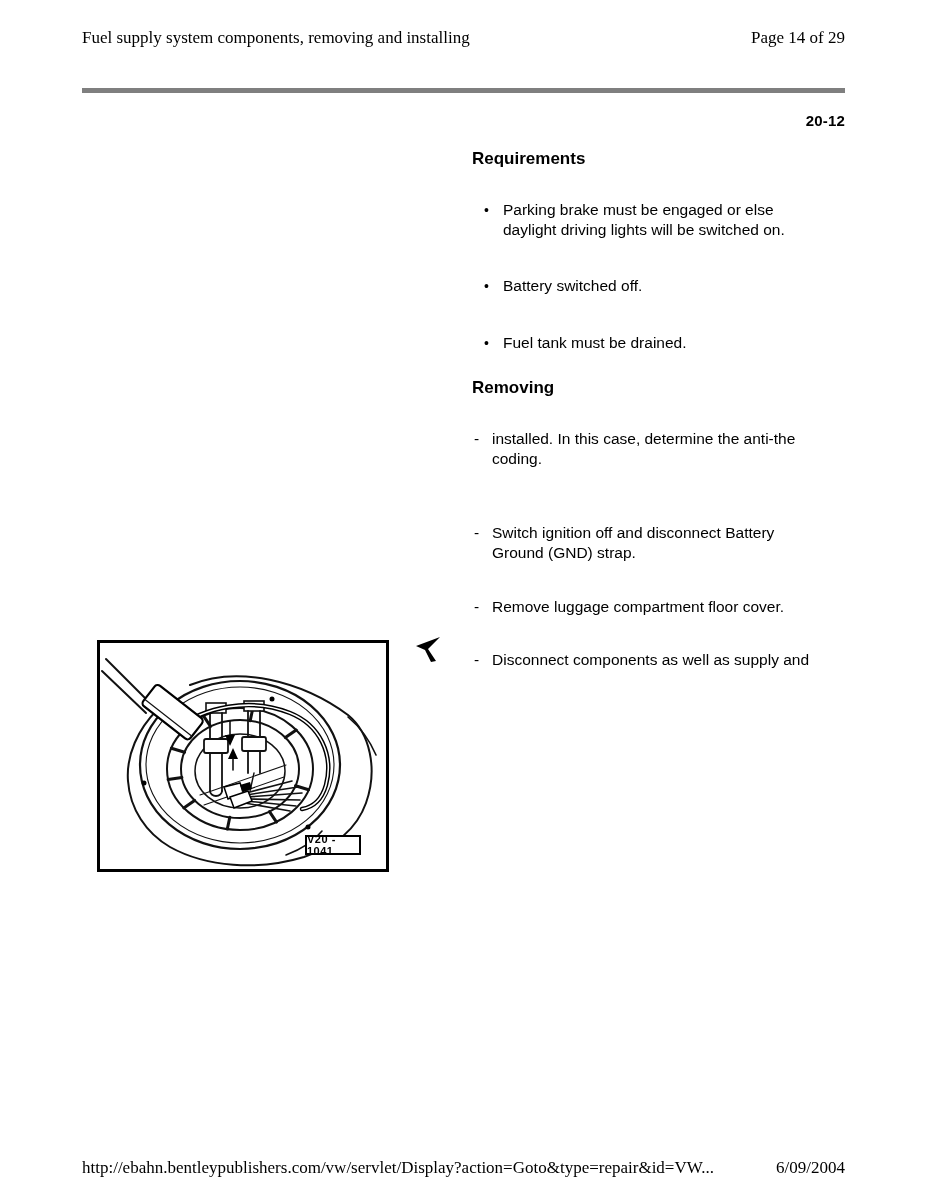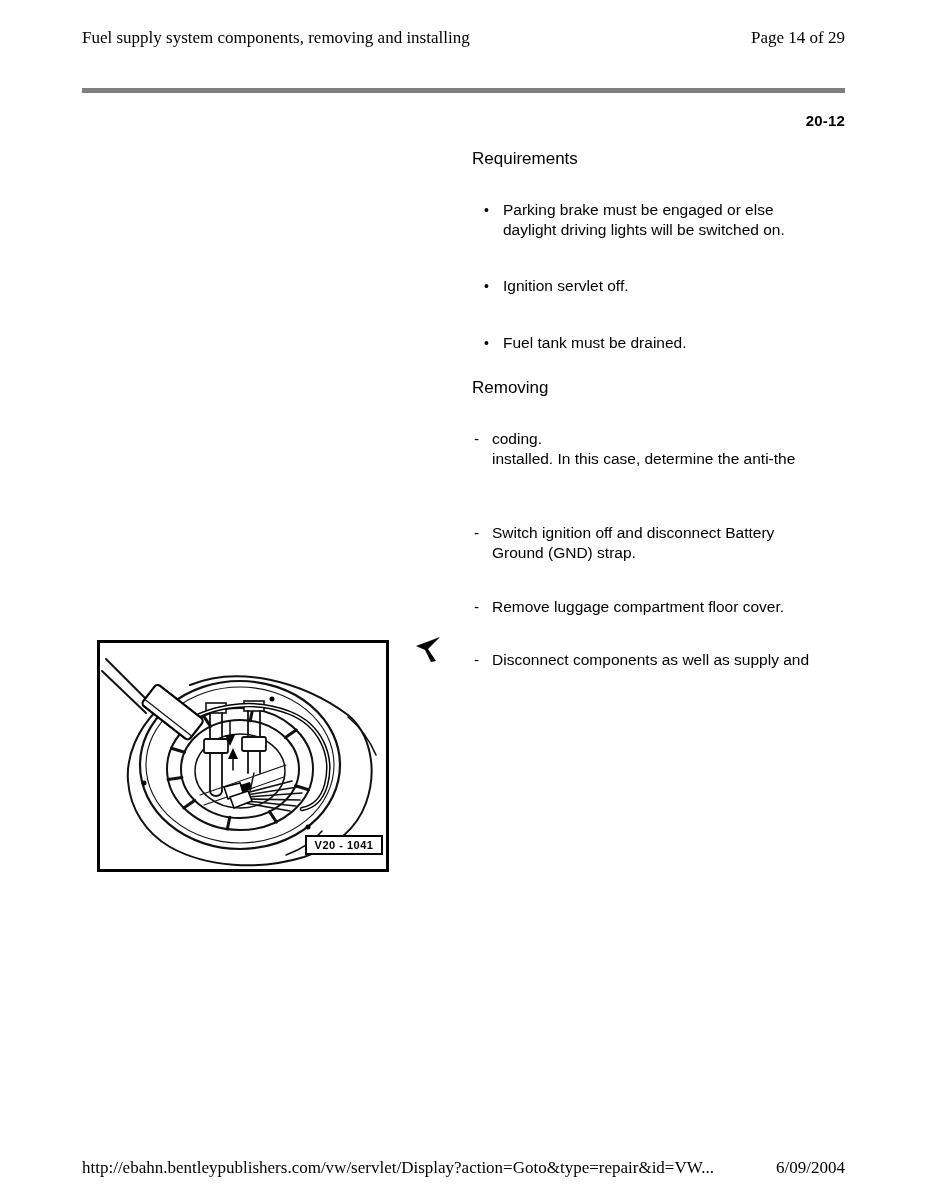--- a/index.html
+++ b/index.html
@@ -28,21 +28,21 @@
     width:763px; height:5px; background:#7f7f7f;
   }
   .section-number {
     position:absolute; right:82px; top:100px;
     font-size:15px; font-weight:bold; letter-spacing:.2px;margin-top:12px;
   }
 
   
   .col-heading {
     position:absolute; left:472px;
-    font-size:17px; font-weight:normal; line-height:20px; white-space:nowrap;
+    font-size:17px; font-weight:bold; line-height:20px; white-space:nowrap;
   }
   .list-item {
     position:absolute; display:flex; align-items:flex-start;
     font-size:15.5px; line-height:20px;
   }
   .list-item .marker { flex:0 0 auto; text-align:left; }
   .bullet-item { left:484px; }
   .bullet-item .marker { width:19px; font-size:14px; }
   .dash-item { left:474px; }
   .dash-item .marker { width:18px; }
@@ -56,21 +56,21 @@
   
   .figure {
     position:absolute; left:97px; top:640px;
     width:292px; height:232px;
     border:3px solid #000;
     background:#fff;
   }
   .figure svg { position:absolute; left:0; top:0; }
   .figure-label {
     position:absolute; left:205px; top:192px;
-    width:78px; height:20px;
+    width:56px; height:20px;
     border:2px solid #000;
     font-size:11px; font-weight:bold; letter-spacing:.5px;
     display:flex; align-items:center; justify-content:center;
     background:#fff;
   }
 
   
   .footer {
     position:absolute; left:82px; top:1157px; width:763px;
     display:flex; justify-content:space-between;
@@ -91,38 +91,38 @@
   <span class="marker">•</span>
   <span class="lines">
     <div class="line">Parking brake must be engaged or else</div>
     <div class="line">daylight driving lights will be switched on.</div>
   </span>
 </div>
 
 <div class="list-item bullet-item" style="top:276px;">
   <span class="marker">•</span>
   <span class="lines">
-    <div class="line">Ignition servlet off.</div>
+    <div class="line">Battery switched off.</div>
   </span>
 </div>
 
 <div class="list-item bullet-item" style="top:333px;">
   <span class="marker">•</span>
   <span class="lines">
     <div class="line">Fuel tank must be drained.</div>
   </span>
 </div>
 
 <div class="col-heading" style="top:378px;text-align:center;">Removing</div>
 
 <div class="list-item dash-item" style="top:429px;">
   <span class="marker">-</span>
   <span class="lines">
+    <div class="line">installed. In this case, determine the anti-the</div>
     <div class="line">coding.</div>
-    <div class="line">installed. In this case, determine the anti-the</div>
   </span>
 </div>
 
 <div class="list-item dash-item" style="top:523px;">
   <span class="marker">-</span>
   <span class="lines">
     <div class="line">Switch ignition off and disconnect Battery</div>
     <div class="line">Ground (GND) strap.</div>
   </span>
 </div>

